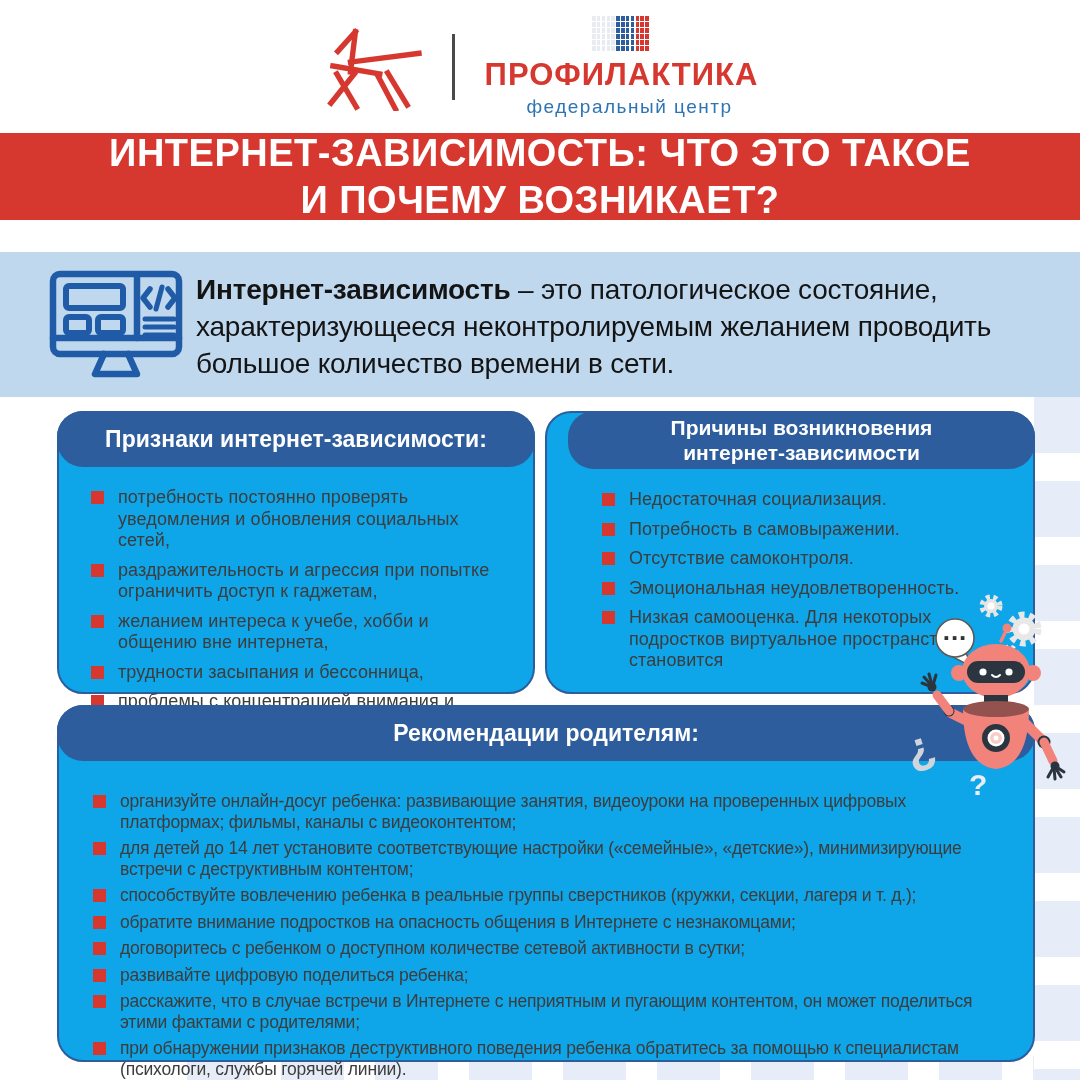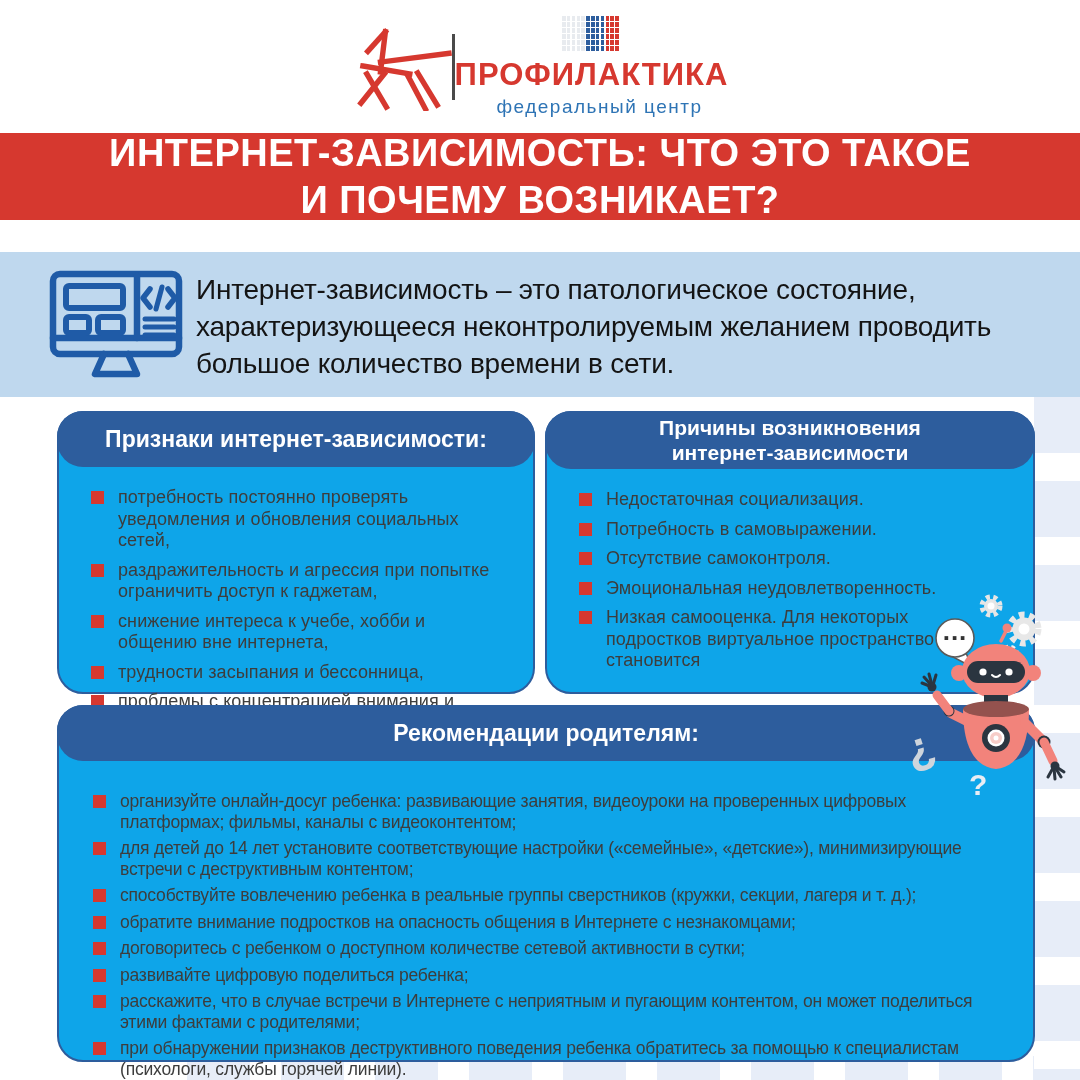--- a/index.html
+++ b/index.html
@@ -12,21 +12,21 @@
   
   .pat-right{
     top:397px;right:0;width:46px;height:683px;z-index:0;
     background:repeating-linear-gradient(180deg, var(--c-pattern_blue,#e7edf8) 0 56px, #ffffff 56px 84px);
   }
   .pat-bottom{
     left:187px;right:46px;top:1056px;height:24px;z-index:0;
     background:repeating-linear-gradient(90deg, var(--c-pattern_blue,#e7edf8) 0 63px, #ffffff 63px 94px);
   }
   
-  .header{top:0;left:0;width:1080px;height:133px;display:flex;align-items:center;justify-content:center;z-index:2;}
+  .header{top:0;left:0;width:1080px;height:133px;display:flex;align-items:center;justify-content:center;gap:30px;z-index:2;}
   .divider{width:3px;height:66px;background:#4a4a4a;}
   .brand{display:flex;flex-direction:column;align-items:center;}
   .grid-logo{
     width:58px;height:36px;margin-bottom:6px;
     background:
       repeating-linear-gradient(90deg, rgba(255,255,255,0) 0 3.6px, #ffffff 3.6px 4.84px),
       repeating-linear-gradient(0deg, rgba(255,255,255,0) 0 4.8px, #ffffff 4.8px 6px),
       linear-gradient(90deg, #e8ebef 0 41.6%, var(--c-blue_dark,#2d5d9d) 41.6% 75%, var(--c-red,#d6382f) 75% 100%);
   }
   .brand-name{font-size:31px;font-weight:bold;color:var(--c-red,#d6382f);letter-spacing:1px;}
@@ -36,32 +36,32 @@
     top:133px;left:0;width:1080px;height:87px;background:var(--c-red,#d6382f);
     display:flex;flex-direction:column;align-items:center;justify-content:center;z-index:1;
   }
   .banner-line{color:#ffffff;font-weight:bold;font-size:38px;line-height:47px;letter-spacing:.5px;text-align:center;}
   
   .defband{top:252px;left:0;width:1080px;height:145px;background:var(--c-blue_light_band,#bfd8ee);z-index:1;}
   .monitor{left:40px;top:268px;z-index:2;}
   .deftext{
     left:196px;top:271px;width:850px;font-size:28px;line-height:37px;color:#141414;z-index:2;letter-spacing:-0.2px;
   }
-  .deftext b{font-weight:normal;}
+  .deftext b{font-weight:bold;}
   
   .card{
     background:#0ea5e9;border:2px solid var(--c-blue_dark,#2d5d9d);border-radius:26px;z-index:2;box-sizing:border-box;
   }
   .card-head{
     margin:-2px -2px 0 -2px;background:var(--c-blue_dark,#2d5d9d);border-radius:26px;
     display:flex;flex-direction:column;align-items:center;justify-content:center;
     color:#ffffff;font-weight:bold;text-align:center;
   }
   .signs-card{left:57px;top:411px;width:478px;height:283px;}
-  .causes-card{left:545px;top:411px;width:490px;height:283px;}
+  .causes-card{left:545px;top:411px;width:490px;height:283px;padding-left:23px;}
   .recs-card{left:57px;top:705px;width:978px;height:357px;}
   .head-1line{height:56px;font-size:23px;}
   .head-2line{height:58px;font-size:21px;line-height:25px;}
   .blist{list-style:none;margin:8px;padding:12px 20px 0 24px;}
   .blist li{display:flex;margin-bottom:8px;}
   .blist .sq{flex:0 0 13px;width:13px;height:13px;background:var(--c-red,#d6382f);margin-top:4px;margin-right:14px;}
   .blist .txt{font-size:18px;line-height:21.5px;color:var(--c-text,#3d3d3d);letter-spacing:0.1px;}
   .recs-card .blist{padding:22px 26px 0 26px;}
   .recs-card .blist li{margin-bottom:6px;}
   .recs-card .blist .txt{font-size:17.5px;line-height:20.5px;letter-spacing:-0.2px;}
@@ -134,21 +134,21 @@
         <span class="txt">потребность постоянно проверять уведомления и обновления социальных сетей,</span>
       </li>
 
       <li>
         <span class="sq"></span>
         <span class="txt">раздражительность и агрессия при попытке ограничить доступ к гаджетам,</span>
       </li>
 
       <li>
         <span class="sq"></span>
-        <span class="txt">снижение интереса к учебе, хобби и общению вне интернета,</span>
+        <span class="txt">желанием интереса к учебе, хобби и общению вне интернета,</span>
       </li>
 
       <li>
         <span class="sq"></span>
         <span class="txt">трудности засыпания и бессонница,</span>
       </li>
 
       <li>
         <span class="sq"></span>
         <span class="txt">проблемы с концентрацией внимания и памятью.</span>

